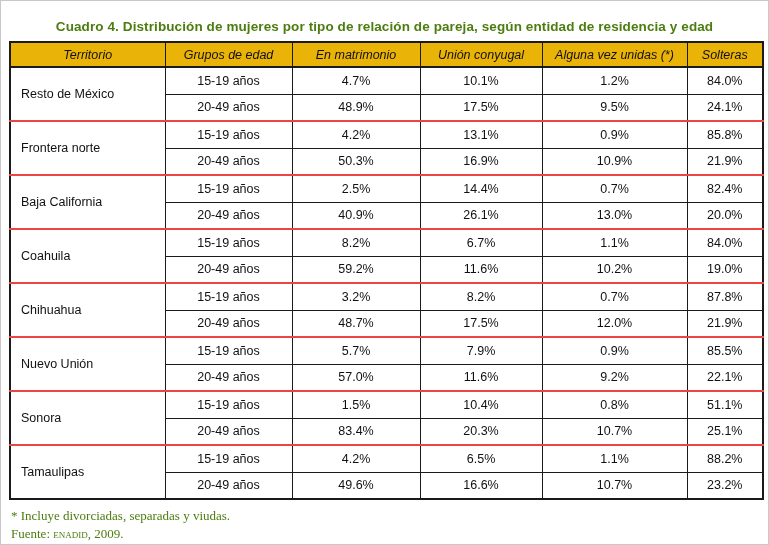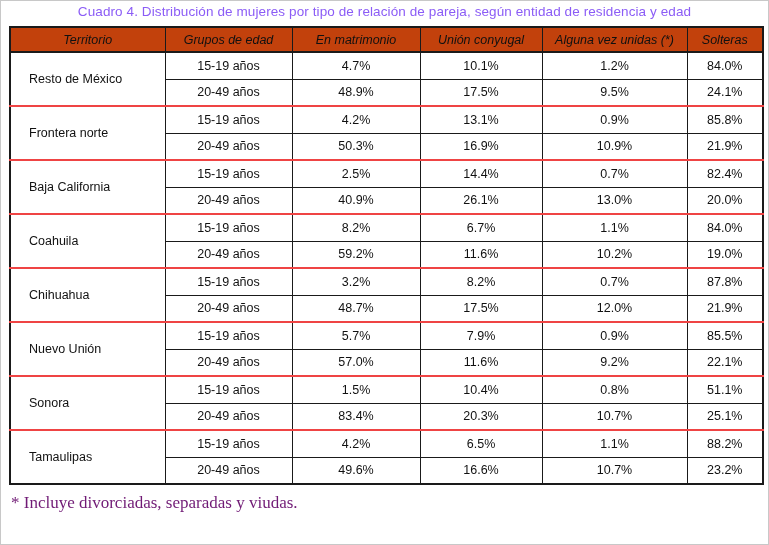--- a/index.html
+++ b/index.html
@@ -8,61 +8,61 @@
     width: 769px;
     height: 545px;
     box-sizing: border-box;
     background: #ffffff;
     border: 1px solid #c8c8c8;
     font-family: "Liberation Sans", sans-serif;
     color: #111111;
     overflow: hidden;
   }
   .title {
-    margin: 3px 6px 0 6px;
+    margin: 18px 6px 0 6px;
     text-align: center;
     font-size: 13.5px;
-    font-weight: normal;
-    color: #8b5cf6;
+    font-weight: bold;
+    color: #4d7c0f;
     letter-spacing: 0.1px;
   }
   table.data-table {
     border-collapse: collapse;
     table-layout: fixed;
     margin: 7px 0 0 8px;
     width: 753px;
     border: 2px solid #1a1a1a;
   }
   .data-table th, .data-table td {
     border: 1px solid #1a1a1a;
     font-size: 12.5px;
     text-align: center;
     vertical-align: middle;
     padding: 0 2px;
     height: 25.5px;
     overflow: hidden;
     white-space: nowrap;
   }
   .data-table thead th {
-    background: #c2410c;
+    background: #eab308;
     font-style: italic;
     font-weight: normal;
     height: 23px;
     border-bottom: 2px solid #1a1a1a;
   }
   .data-table tr.group-start td { border-top: 2px solid #ef4444; }
   .data-table td.territory {
     text-align: left;
-    padding-left: 18px;
+    padding-left: 10px;
   }
   .footnotes {
     margin: 7px 0 0 10px;
     font-family: "Liberation Serif", serif;
-    font-size: 17px;
-    color: #701a75;
+    font-size: 13px;
+    color: #4d7c0f;
     line-height: 1.35;
   }
   .small-caps { font-variant: small-caps; }
 </style>
 </head>
 <body>
 
 <div class="page">
 
   <div class="title">Cuadro 4. Distribución de mujeres por tipo de relación de pareja, según entidad de residencia y edad</div>
@@ -205,15 +205,16 @@
           <td>49.6%</td>
           <td>16.6%</td>
           <td>10.7%</td>
           <td>23.2%</td>
         </tr>
       </tbody>
   </table>
 
   <div class="footnotes">
     <div>* Incluye divorciadas, separadas y viudas.</div>
+    <div><span>Fuente: </span><span class="small-caps">enadid</span><span>, 2009.</span></div>
   </div>
 
 </div>
 
 </body></html>

